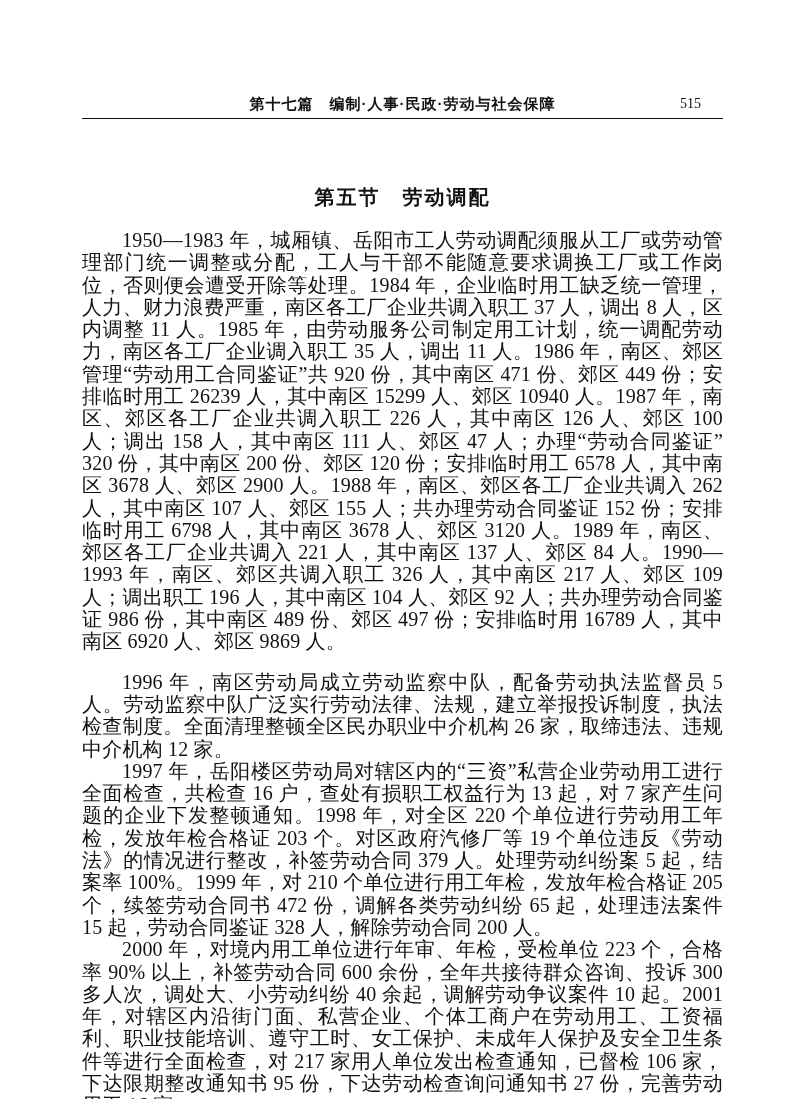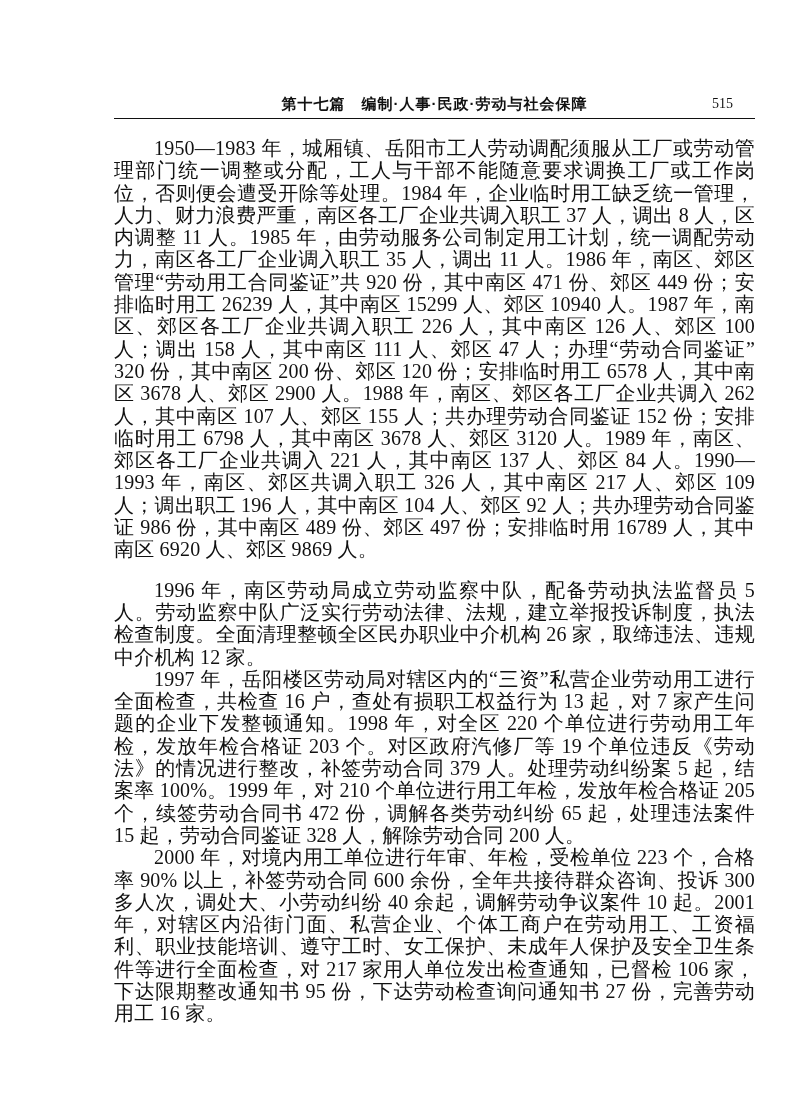--- a/index.html
+++ b/index.html
@@ -8,21 +8,20 @@
     background: #ffffff;
   }
   .page {
     position: relative;
     width: 759px;
     height: 1099px;
     background: #ffffff;
     overflow: hidden;
     font-family: "Liberation Serif", "DejaVu Serif", serif;
     color: #111111;
-    margin-left: 32px;
   }
   .content {
     position: absolute;
     left: 82px;
     top: 0;
     width: 641px;
     padding-top: 94px;
   }
   .running-header {
     position: relative;
@@ -77,20 +76,21 @@
 <body>
 
 <div class="page">
   <div class="content">
 
     <div class="running-header">
       <span class="chapter">第十七篇　编制·人事·民政·劳动与社会保障</span>
       <span class="pageno">515</span>
     </div>
 
+    <h2 class="section-title first">第五节　劳动调配</h2>
 
     <p class="body-para lead">1950—1983 年，城厢镇、岳阳市工人劳动调配须服从工厂或劳动管理部门统一调整或分配，工人与干部不能随意要求调换工厂或工作岗位，否则便会遭受开除等处理。1984 年，企业临时用工缺乏统一管理，人力、财力浪费严重，南区各工厂企业共调入职工 37 人，调出 8 人，区内调整 11 人。1985 年，由劳动服务公司制定用工计划，统一调配劳动力，南区各工厂企业调入职工 35 人，调出 11 人。1986 年，南区、郊区管理“劳动用工合同鉴证”共 920 份，其中南区 471 份、郊区 449 份；安排临时用工 26239 人，其中南区 15299 人、郊区 10940 人。1987 年，南区、郊区各工厂企业共调入职工 226 人，其中南区 126 人、郊区 100 人；调出 158 人，其中南区 111 人、郊区 47 人；办理“劳动合同鉴证”320 份，其中南区 200 份、郊区 120 份；安排临时用工 6578 人，其中南区 3678 人、郊区 2900 人。1988 年，南区、郊区各工厂企业共调入 262 人，其中南区 107 人、郊区 155 人；共办理劳动合同鉴证 152 份；安排临时用工 6798 人，其中南区 3678 人、郊区 3120 人。1989 年，南区、郊区各工厂企业共调入 221 人，其中南区 137 人、郊区 84 人。1990—1993 年，南区、郊区共调入职工 326 人，其中南区 217 人、郊区 109 人；调出职工 196 人，其中南区 104 人、郊区 92 人；共办理劳动合同鉴证 986 份，其中南区 489 份、郊区 497 份；安排临时用 16789 人，其中南区 6920 人、郊区 9869 人。</p>
 
 
 
     <p class="body-para lead">1996 年，南区劳动局成立劳动监察中队，配备劳动执法监督员 5 人。劳动监察中队广泛实行劳动法律、法规，建立举报投诉制度，执法检查制度。全面清理整顿全区民办职业中介机构 26 家，取缔违法、违规中介机构 12 家。</p>
 
     <p class="body-para">1997 年，岳阳楼区劳动局对辖区内的“三资”私营企业劳动用工进行全面检查，共检查 16 户，查处有损职工权益行为 13 起，对 7 家产生问题的企业下发整顿通知。1998 年，对全区 220 个单位进行劳动用工年检，发放年检合格证 203 个。对区政府汽修厂等 19 个单位违反《劳动法》的情况进行整改，补签劳动合同 379 人。处理劳动纠纷案 5 起，结案率 100%。1999 年，对 210 个单位进行用工年检，发放年检合格证 205 个，续签劳动合同书 472 份，调解各类劳动纠纷 65 起，处理违法案件 15 起，劳动合同鉴证 328 人，解除劳动合同 200 人。</p>
 
     <p class="body-para">2000 年，对境内用工单位进行年审、年检，受检单位 223 个，合格率 90% 以上，补签劳动合同 600 余份，全年共接待群众咨询、投诉 300 多人次，调处大、小劳动纠纷 40 余起，调解劳动争议案件 10 起。2001 年，对辖区内沿街门面、私营企业、个体工商户在劳动用工、工资福利、职业技能培训、遵守工时、女工保护、未成年人保护及安全卫生条件等进行全面检查，对 217 家用人单位发出检查通知，已督检 106 家，下达限期整改通知书 95 份，下达劳动检查询问通知书 27 份，完善劳动用工 16 家。</p>

